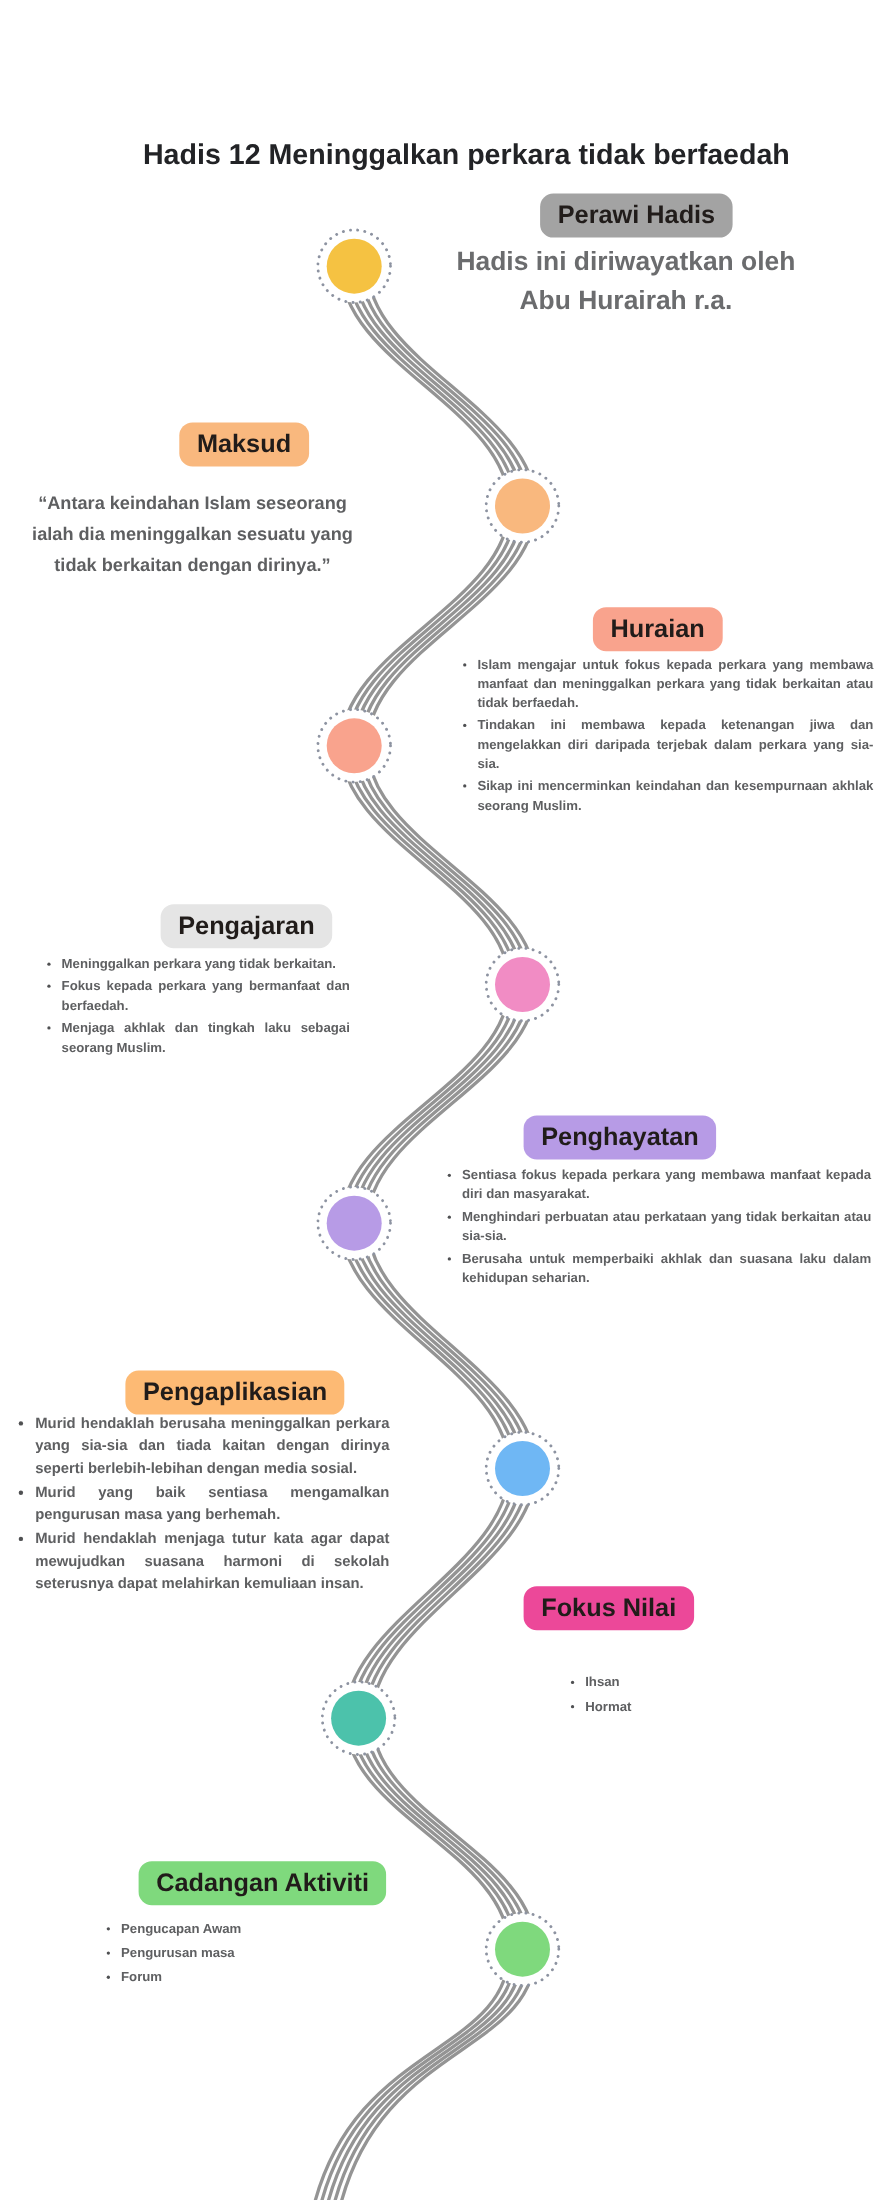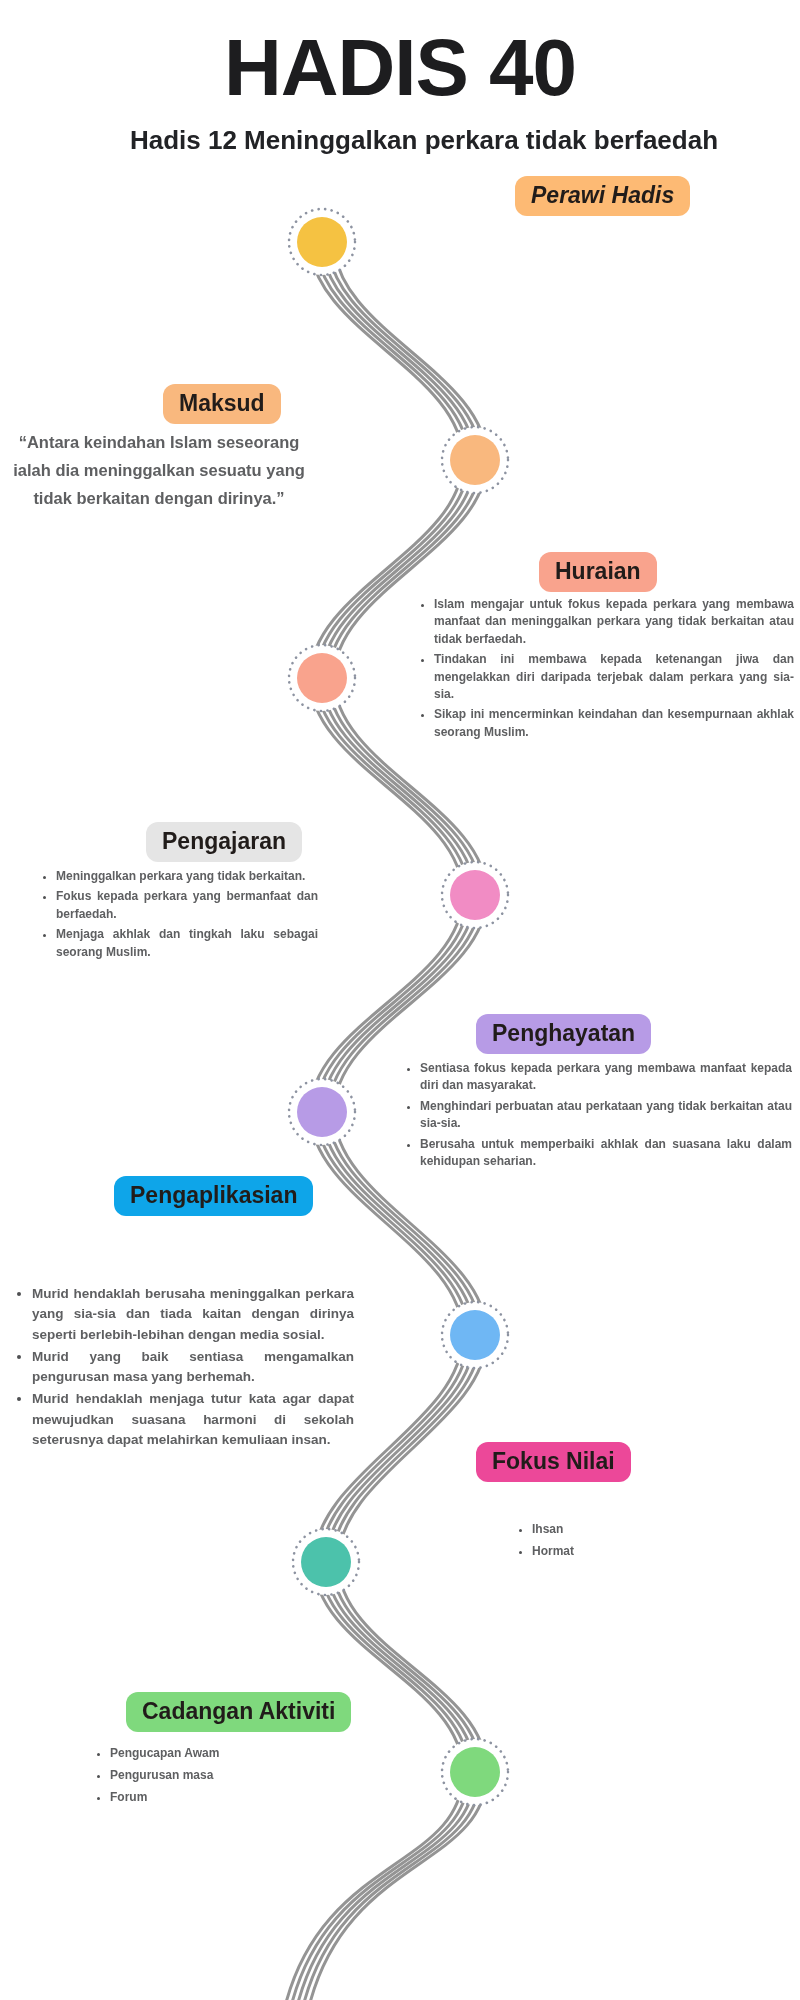--- a/index.html
+++ b/index.html
@@ -26,21 +26,21 @@
   }
 
   .bodytext{color:#5e5f61;font-weight:700;}
 
   .perawi-text{
     position:absolute;left:404px;top:220px;width:330px;text-align:center;
     font-size:24px;line-height:1.5;color:#6b6c6e;font-weight:700;margin:0;
   }
   .maksud-text{
     position:absolute;left:8px;top:428px;width:302px;text-align:center;
-    font-size:16.5px;line-height:1.7;margin:0;
+    font-size:16.5px;line-height:1.7;margin:16px;
   }
 
   ul.blist{margin:0;padding:0 0 0 24px;position:absolute;list-style:disc;}
   ul.blist li{
     text-align:justify;font-size:12px;line-height:1.45;margin:0 0 3px 0;
     color:#5e5f61;font-weight:700;
   }
   ul.blist li::marker{color:#4f5052;font-size:0.95em;}
 
   ul.huraian-list{left:410px;top:596px;width:360px;}
@@ -83,24 +83,24 @@
       <circle cx="475" cy="460" r="25" fill="#f9b87e"></circle>
       <circle cx="322" cy="678" r="25" fill="#f9a38d"></circle>
       <circle cx="475" cy="895" r="25" fill="#f18cc4"></circle>
       <circle cx="322" cy="1112" r="25" fill="#b79be6"></circle>
       <circle cx="475" cy="1335" r="25" fill="#6fb7f4"></circle>
       <circle cx="326" cy="1562" r="25" fill="#4cc2ab"></circle>
       <circle cx="475" cy="1772" r="25" fill="#7fd97d"></circle>
     </g>
   </svg>
 
-  <h1 class="page-title">HADIS 40</h1>
   <h2 class="page-subtitle">Hadis 12 Meninggalkan perkara tidak berfaedah</h2>
 
-  <span class="pill" style="left: 515px; top: 176px; background-color: #fdba74; font-style: italic;">Perawi Hadis</span>
+  <span class="pill" style="left: 491px; top: 176px; background-color: #a3a3a3;">Perawi Hadis</span>
+  <p class="perawi-text">Hadis ini diriwayatkan oleh Abu Hurairah r.a.</p>
 
   <span class="pill" style="left: 163px; top: 384px; background-color: rgb(249, 184, 126);">Maksud</span>
   <p class="maksud-text bodytext">“Antara keindahan Islam seseorang ialah dia meninggalkan sesuatu yang tidak berkaitan dengan dirinya.”</p>
 
   <span class="pill" style="left: 527px; top: 552px; background-color: rgb(249, 163, 141); margin-left: 12px;">Huraian</span>
   <ul class="blist huraian-list">
     <li>Islam mengajar untuk fokus kepada perkara yang membawa manfaat dan meninggalkan perkara yang tidak berkaitan atau tidak berfaedah.</li>
     <li>Tindakan ini membawa kepada ketenangan jiwa dan mengelakkan diri daripada terjebak dalam perkara yang sia-sia.</li>
     <li>Sikap ini mencerminkan keindahan dan kesempurnaan akhlak seorang Muslim.</li>
   </ul>
@@ -112,21 +112,21 @@
     <li>Menjaga akhlak dan tingkah laku sebagai seorang Muslim.</li>
   </ul>
 
   <span class="pill" style="left: 476px; top: 1014px; background-color: rgb(183, 155, 230);">Penghayatan</span>
   <ul class="blist penghayatan-list">
     <li>Sentiasa fokus kepada perkara yang membawa manfaat kepada diri dan masyarakat.</li>
     <li>Menghindari perbuatan atau perkataan yang tidak berkaitan atau sia-sia.</li>
     <li>Berusaha untuk memperbaiki akhlak dan suasana laku dalam kehidupan seharian.</li>
   </ul>
 
-  <span class="pill" style="left: 114px; top: 1176px; background-color: #0ea5e9; text-align: center;">Pengaplikasian</span>
+  <span class="pill" style="left: 114px; top: 1246px; background-color: #fdba74; text-align: center;">Pengaplikasian</span>
   <ul class="blist pengaplikasian-list">
     <li>Murid hendaklah berusaha meninggalkan perkara yang sia-sia dan tiada kaitan dengan dirinya seperti berlebih-lebihan dengan media sosial.</li>
     <li>Murid yang baik sentiasa mengamalkan pengurusan masa yang berhemah.</li>
     <li>Murid hendaklah menjaga tutur kata agar dapat mewujudkan suasana harmoni di sekolah seterusnya dapat melahirkan kemuliaan insan.</li>
   </ul>
 
   <span class="pill" style="left: 476px; top: 1442px; background-color: #ec4899;">Fokus Nilai</span>
   <ul class="blist fokus-list">
     <li>Ihsan</li>
     <li>Hormat</li>

